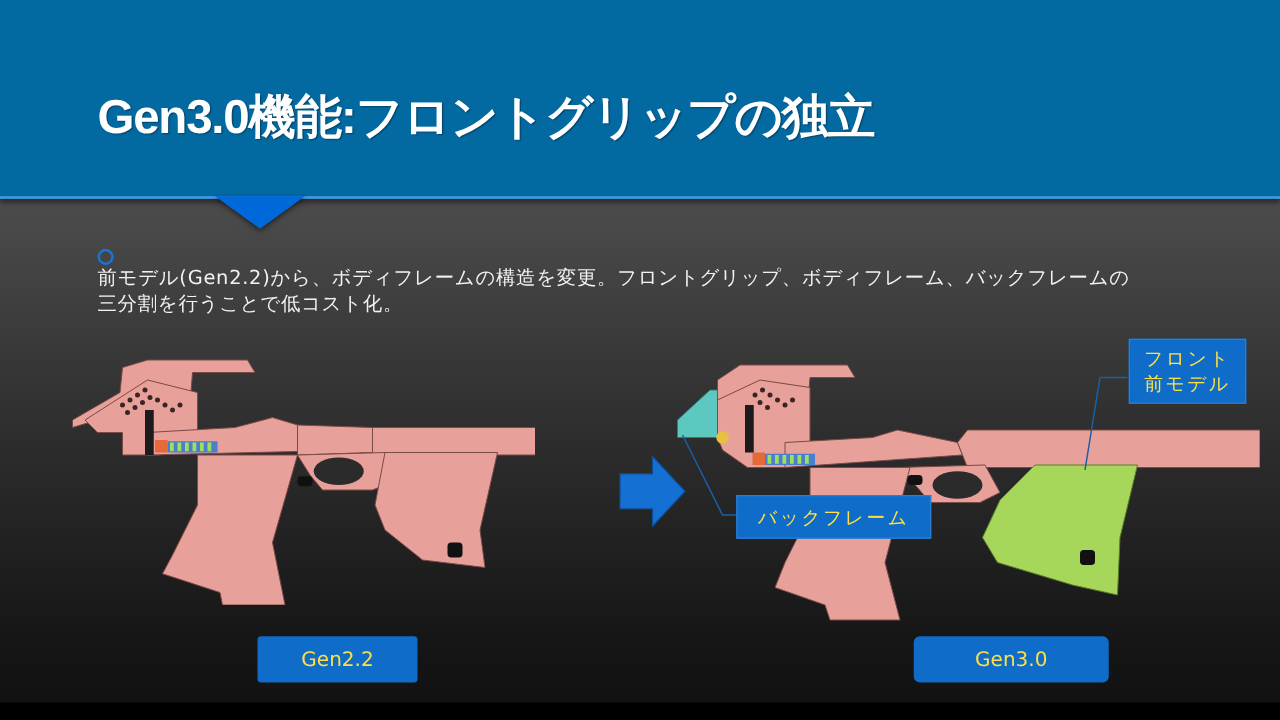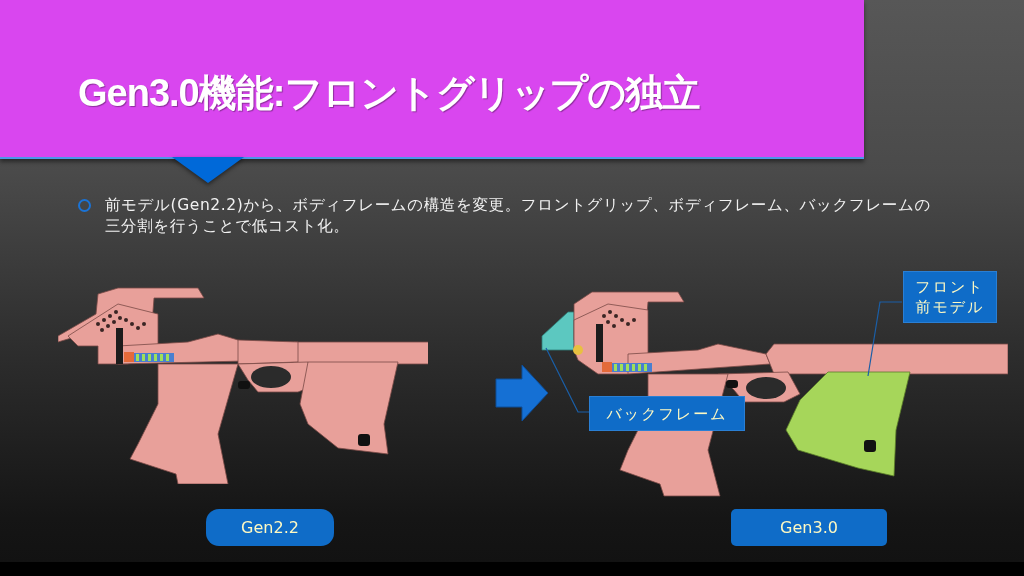--- a/index.html
+++ b/index.html
@@ -3,52 +3,52 @@
 <meta charset="utf-8">
 <style>
   html, body { margin: 0; padding: 0; }
   body {
     width: 1024px; height: 576px; overflow: hidden; position: relative;
     background: linear-gradient(to bottom, #575757 0%, #4a4a4a 30%, #2e2e2e 60%, #151515 90%, #111 100%);
     font-family: "DejaVu Sans", "Liberation Sans", sans-serif;
   }
   .bottom-strip { position: absolute; left: 0; top: 562px; width: 1024px; height: 14px; background: #000; }
   .header {
-    position: absolute; left: 0; top: 0; width: 864px; height: 157px;
-    background: #d946ef;
+    position: absolute; left: 0; top: 0; width: 1024px; height: 157px;
+    background: #0369a1;
     border-bottom: 2px solid #4c98e8;
     box-shadow: 0 3px 4px rgba(0,0,0,0.45);
   }
   .header-pointer {
     position: absolute; left: 172px; top: 157px; width: 0; height: 0;
     border-left: 36px solid transparent; border-right: 36px solid transparent;
     border-top: 26px solid #0069d9;
     filter: drop-shadow(0 2px 2px rgba(0,0,0,0.5));
   }
   .title {
     position: absolute; left: 78px; top: 68px;
     color: #fff; font-family: "Liberation Sans", sans-serif; font-weight: bold;
     font-size: 38px; letter-spacing: -1px; white-space: nowrap;
     text-shadow: 1px 1px 1px rgba(0,0,0,0.35);
   }
-  .bullet-row { position: absolute; left: 78px; top: 195px; display: flex; }
+  .bullet-row { position: absolute; left: 78px; top: 195px; display: flex; flex-direction: column; }
   .bullet-icon {
     width: 9px; height: 9px; border: 2.5px solid #1a73d6; border-radius: 50%;
     margin-top: 4px; margin-right: 14px; flex-shrink: 0;
   }
   .bullet-text {
     color: #f2f2f2; font-size: 15.5px; line-height: 21px; width: 840px;
     letter-spacing: 0.6px;
   }
   .label-box {
-    position: absolute; background: #0f6cc8; color: #fef9c3;
+    position: absolute; background: #0f6cc8; color: #fde047;
     display: flex; align-items: center; justify-content: center; text-align: center;
     font-size: 15px; letter-spacing: 2px; line-height: 20px;
   }
-  .lbl-gen22 { left: 206px; top: 509px; width: 128px; height: 37px; border-radius: 13px; font-size: 16px; letter-spacing: 0; }
+  .lbl-gen22 { left: 206px; top: 509px; width: 128px; height: 37px; border-radius: 3px; font-size: 16px; letter-spacing: 0; }
   .lbl-gen30 { left: 731px; top: 509px; width: 156px; height: 37px; border-radius: 5px; font-size: 16px; letter-spacing: 0; }
   .lbl-back { left: 589px; top: 396px; width: 154px; height: 33px; border: 1px solid #2a7fd4; text-align: right; }
   .lbl-front { left: 903px; top: 271px; width: 92px; height: 50px; border: 1px solid #2a7fd4; flex-direction: column; }
   .arrow { position: absolute; left: 494px; top: 363px; }
   .gun { position: absolute; }
   svg { display: block; }
 </style>
 </head>
 <body>
 

